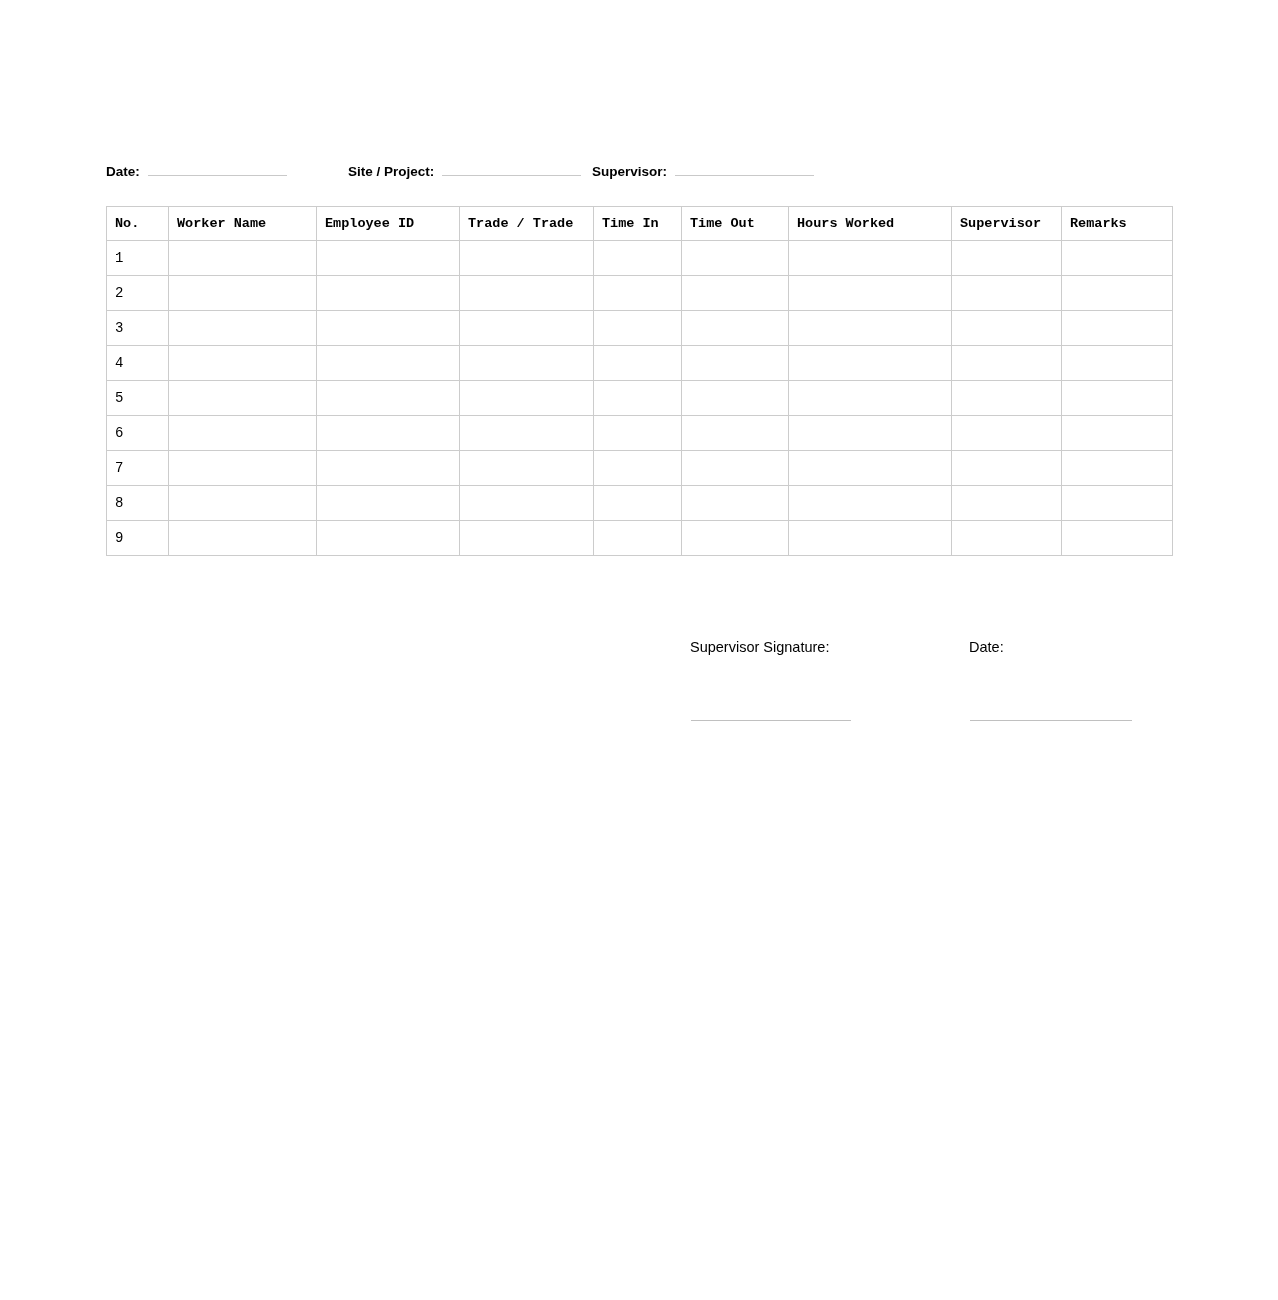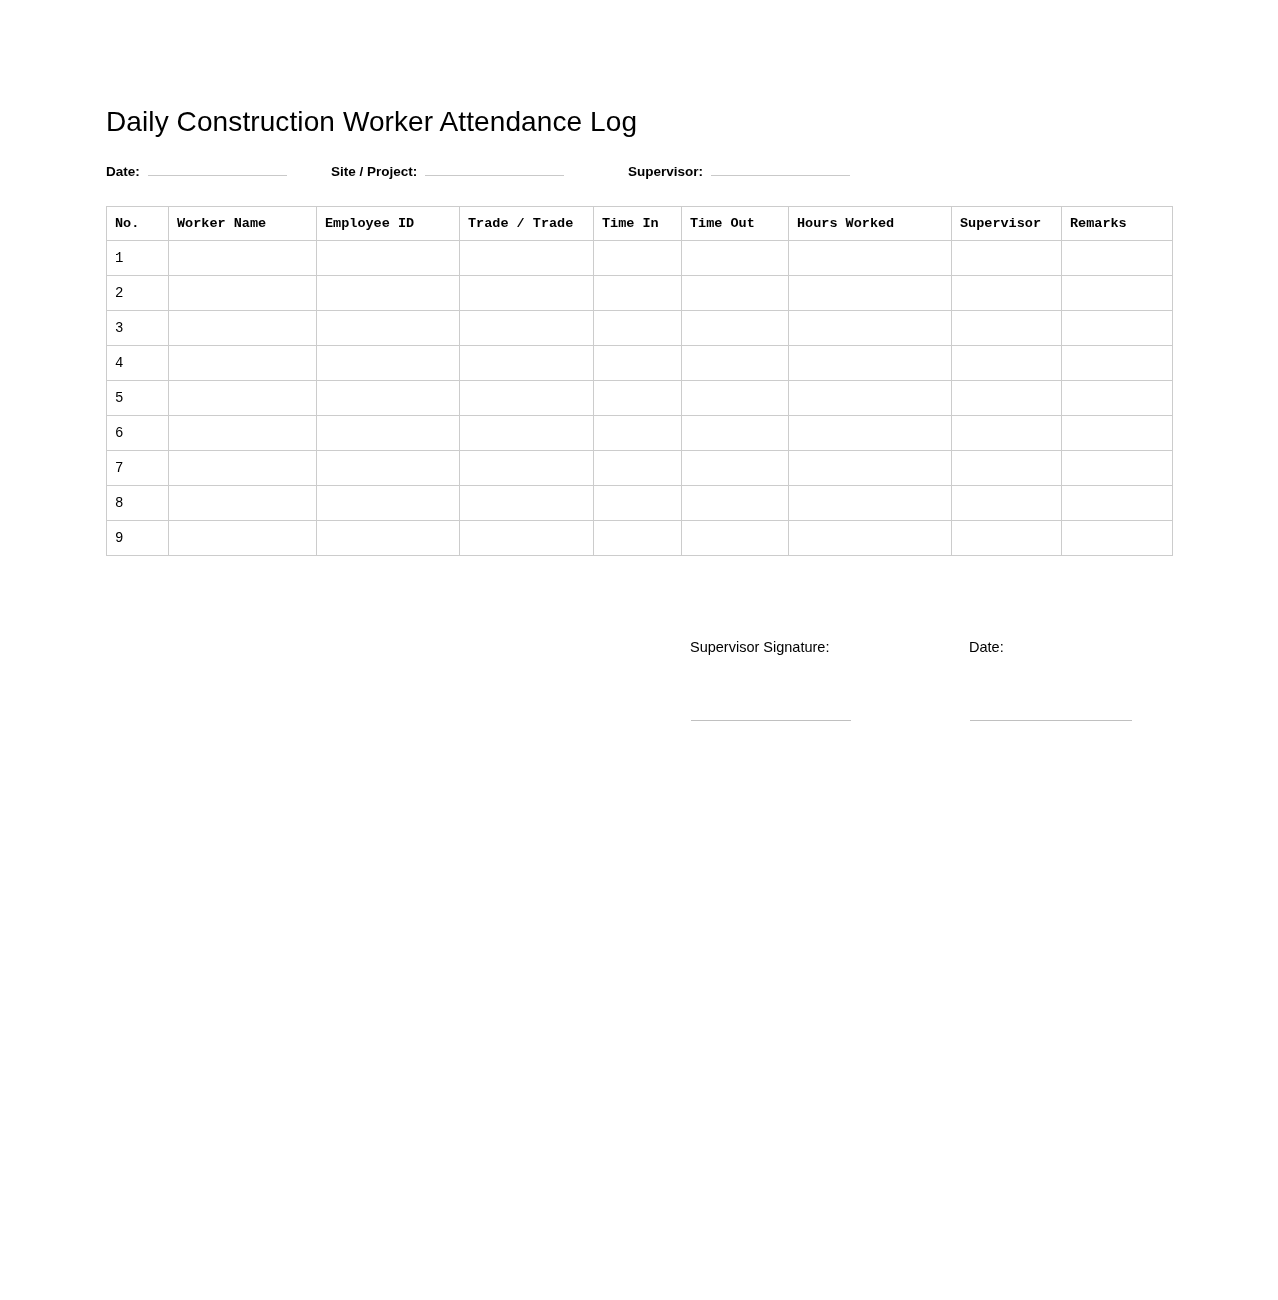--- a/index.html
+++ b/index.html
@@ -61,23 +61,23 @@
     color: #000;
   }
   .meta-line {
     display: inline-block;
     border-bottom: 1.4px solid #c9c9c9;
     height: 15px;
     margin-left: 8px;
   }
   #meta-date       { left: 0px; }
   #meta-date .meta-line { width: 139px; }
-  #meta-site       { left: 225px; }
+  #meta-site       { left: 242px; }
   #meta-site .meta-line { width: 139px; }
-  #meta-supervisor { left: 522px; text-align: center; }
+  #meta-supervisor { left: 486px; text-align: center; }
   #meta-supervisor .meta-line { width: 139px; }
 
   
   .attendance-table {
     position: absolute;
     left: 106px;
     top: 206px;
     width: 1066px;
     border-collapse: collapse;
     table-layout: fixed;
@@ -154,21 +154,20 @@
   #footer-supervisor-signature { left: 0px;   width: 260px; }
   #footer-supervisor-signature .footer-line { width: 160px; }
   #footer-date                 { left: 279px; width: 180px; }
   #footer-date .footer-line    { width: 162px; }
 </style>
 </head>
 <body>
 
 <div class="page">
 
-  <div class="doc-title">Daily Construction Worker Attendance Log</div>
 
   <div class="meta-row">
 
     <div class="meta-field" id="meta-date">
       <span class="meta-label">Date:</span>
       <span class="meta-line"></span>
     </div>
 
     <div class="meta-field" id="meta-site">
       <span class="meta-label">Site / Project:</span>

